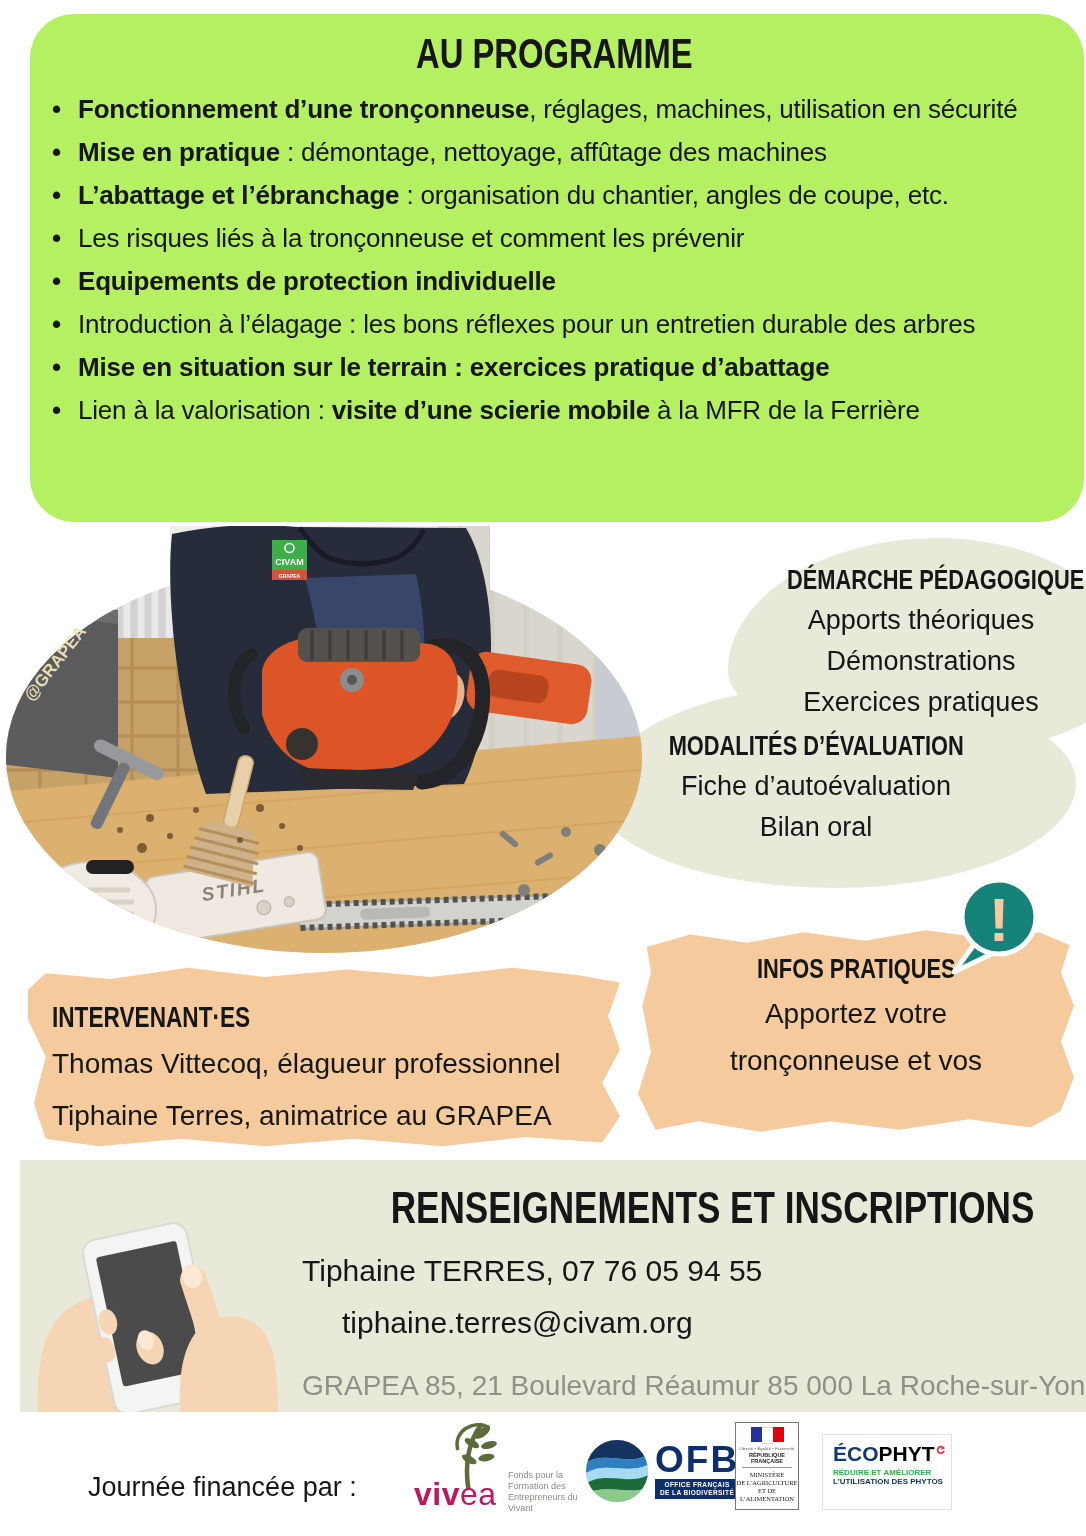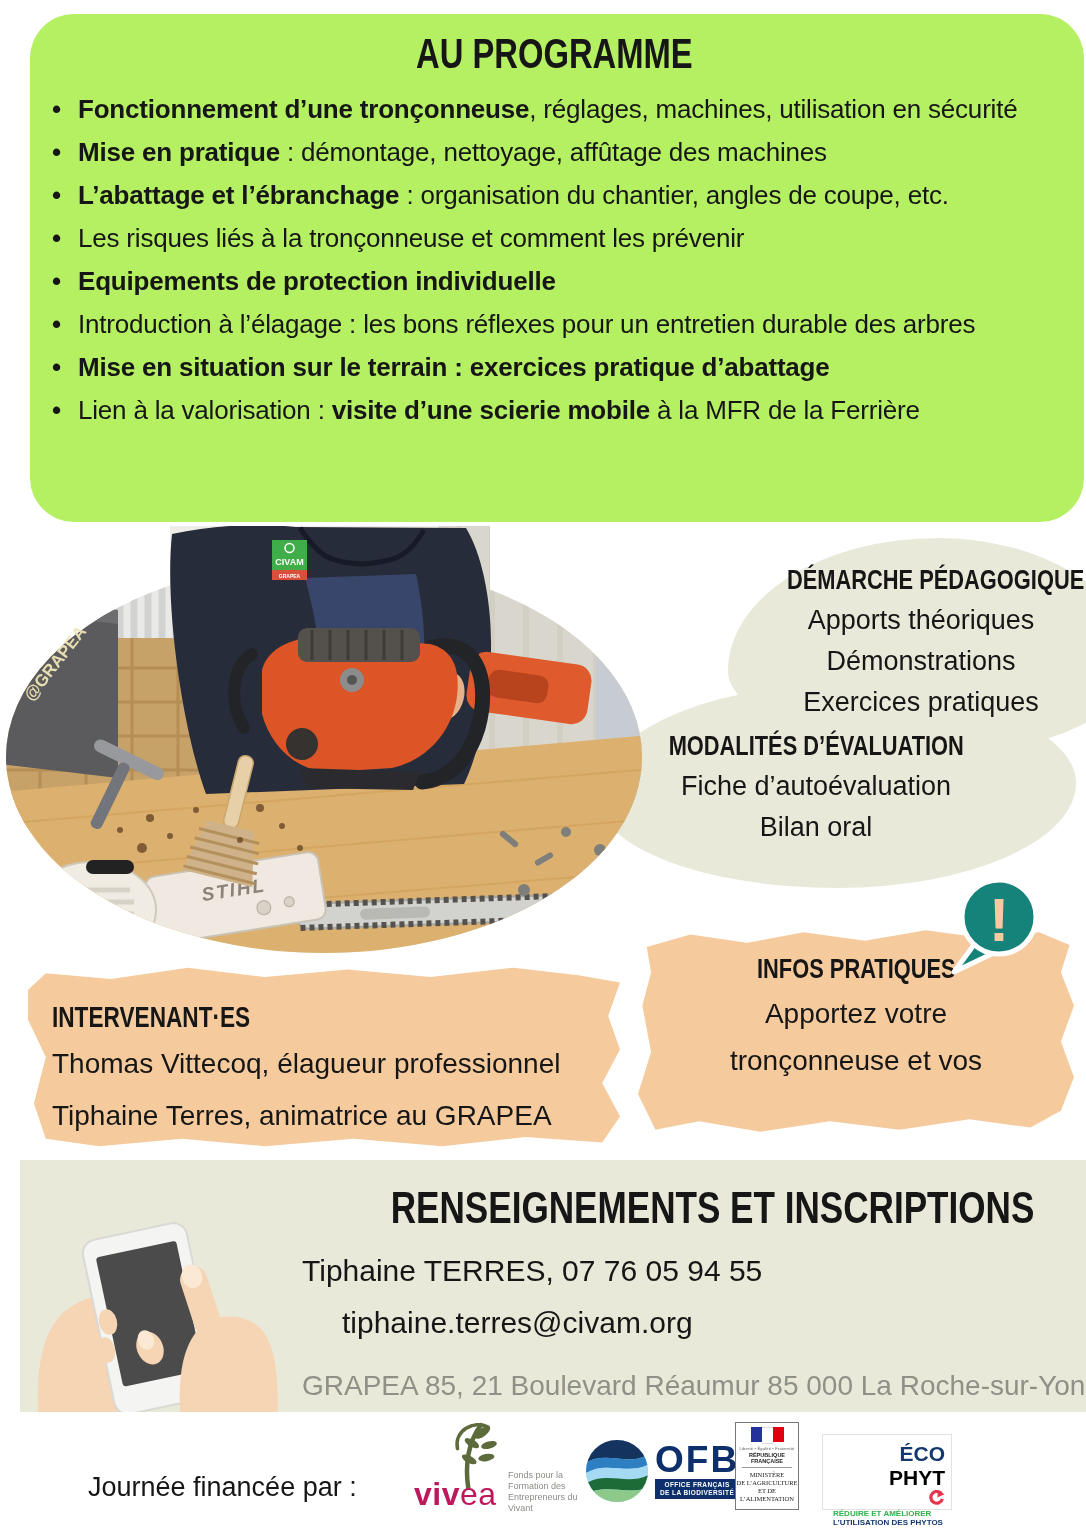--- a/index.html
+++ b/index.html
@@ -74,21 +74,21 @@
            background:#fff;text-align:center;box-sizing:border-box;}
   .min-flag{display:flex;justify-content:center;margin-top:4px;}
   .min-flag span{width:11px;height:15px;display:block;}
   .f-b{background:#23339b;} .f-w{background:#fff;border-top:1px solid #ddd;border-bottom:1px solid #ddd;} .f-r{background:#e1000f;}
   .min-motto{font-size:4px;color:#555;margin-top:2px;letter-spacing:.2px;}
   .min-rep{font-size:5.5px;font-weight:700;color:#1a1a1a;margin-top:1px;}
   .min-divider{border-top:1px solid #999;margin:3px 6px;}
   .min-name .min-line{font-size:6.5px;font-family:"Liberation Serif","DejaVu Serif",serif;color:#222;line-height:8px;}
   .logo-ecophyto{position:absolute;left:822px;top:22px;width:130px;height:76px;background:#fff;
            border:1px solid #e2e2e2;box-sizing:border-box;padding:7px 6px 0 10px;}
-  .eco-brand{display:flex;align-items:flex-end;flex-direction:column;}
+  .eco-brand{display:flex;align-items:flex-start;}
   .eco-1{font-size:21px;font-weight:800;color:#12386e;}
   .eco-2{font-size:21px;font-weight:800;color:#000000;}
   .eco-o{width:17px;height:17px;margin-left:1px;}
   .eco-sub1{font-size:8px;font-weight:700;color:#2eb24c;margin-top:2px;line-height:9px;}
   .eco-sub2{font-size:8px;font-weight:700;color:#12386e;line-height:9px;}
 </style>
 </head>
 <body>
 
 <div class="page">

